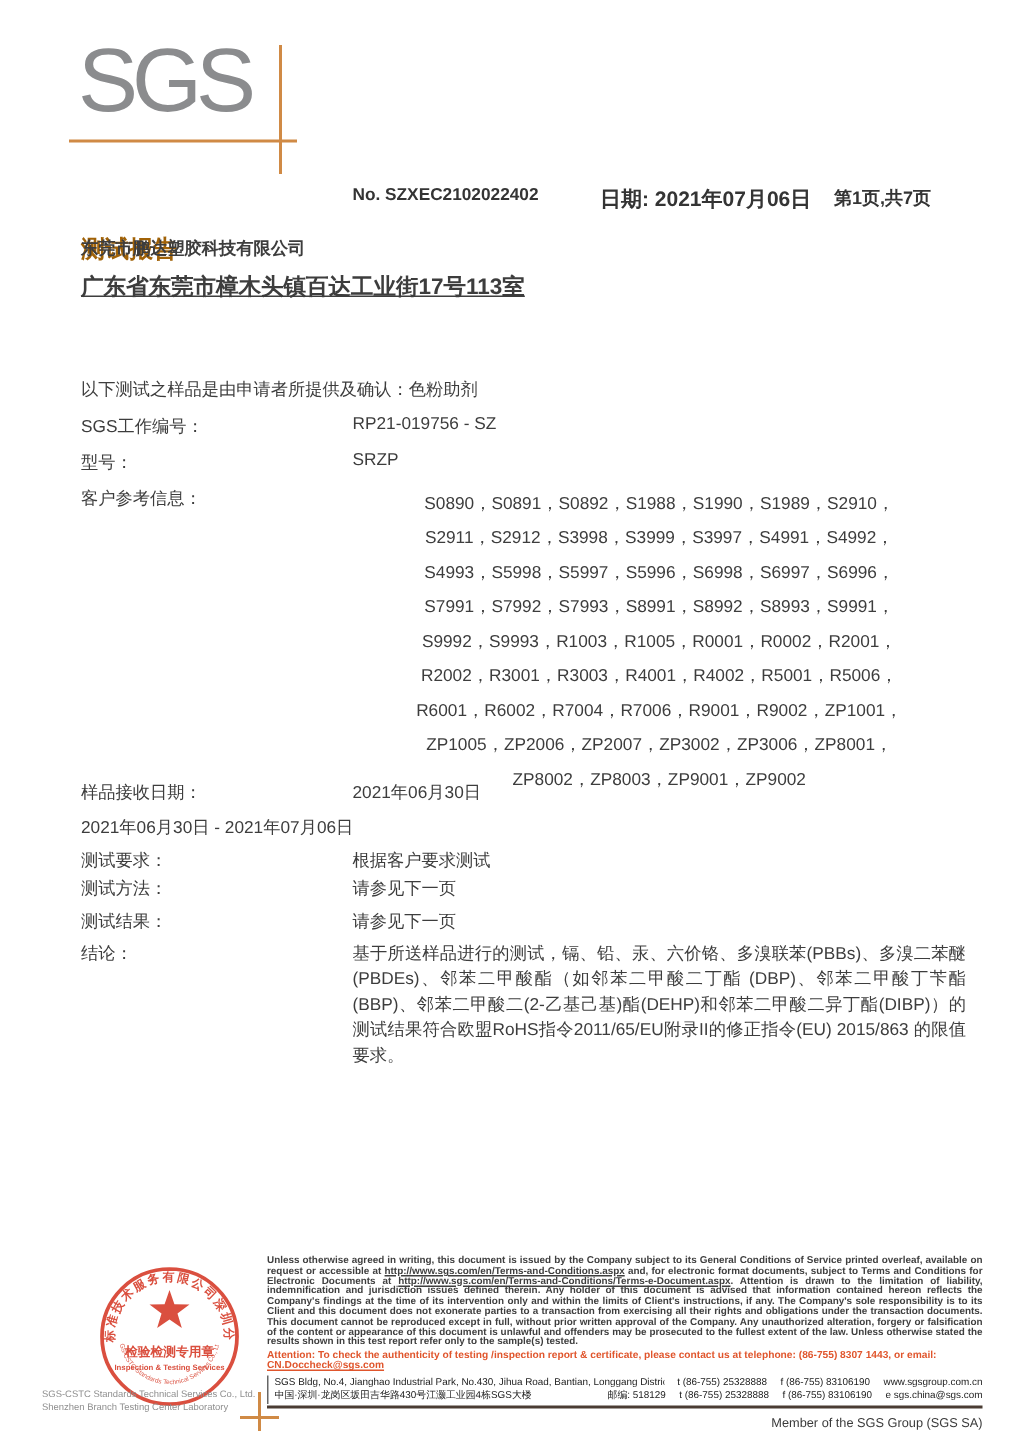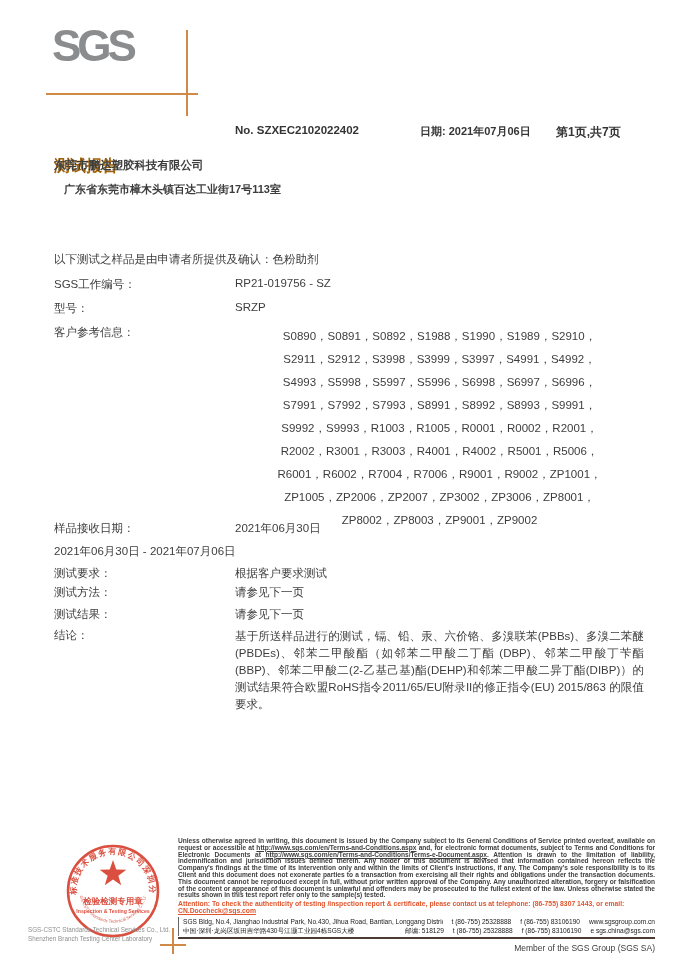--- a/index.html
+++ b/index.html
@@ -4,32 +4,32 @@
 <style>
   html,body{margin:0;padding:0;}
   body{
     width:677px;height:959px;position:relative;background:#ffffff;
     font-family:"Liberation Sans","DejaVu Sans",sans-serif;
     color:#3d3d3d;overflow:hidden;
   }
   .abs{position:absolute;}
   
   .logo-text{
-    left:52px;top:24px;font-size:44px;font-weight:bold;color:#8b8c8e;
+    left:52px;top:24px;font-size:60px;font-weight:normal;color:#8b8c8e;
     letter-spacing:-4px;line-height:1;
   }
   .crop-h{left:46px;top:93px;width:152px;height:2px;background:#d08a45;}
   .crop-v{left:186px;top:30px;width:2px;height:86px;background:#d08a45;}
   .title-row{top:120px;left:0;width:677px;height:22px;}
   .report-title{left:54px;top:0;font-size:16px;font-weight:bold;color:#a16207;margin-top:36px;}
   .report-no{left:235px;top:4px;font-size:11.5px;font-weight:bold;color:#343434;}
-  .report-date{left:420px;top:4px;font-size:11px;font-weight:bold;color:#343434;}
+  .report-date{left:400px;top:4px;font-size:14px;font-weight:bold;color:#343434;}
   .report-pages{left:556px;top:4px;font-size:12px;font-weight:bold;color:#343434;}
   .applicant-name{left:54px;top:158px;font-size:11.5px;font-weight:600;}
-  .applicant-addr{left:64px;top:182px;font-size:11px;font-weight:600;}
+  .applicant-addr{left:54px;top:182px;font-size:15px;font-weight:600;text-decoration:underline;}
   .intro-line{left:54px;top:252px;font-size:11.5px;}
   
   .row{position:absolute;left:54px;width:590px;display:flex;}
   .row .lbl{width:181px;flex:0 0 181px;font-size:11.5px;}
   .row .val{flex:1;font-size:11.5px;}
   .ref-line{line-height:23px;height:23px;white-space:nowrap;text-align:center;}
   .conclusion .val{width:432px;max-width:432px;line-height:17px;text-align:justify;}
   
   .footer-right{
     left:178px;top:838px;width:477px;

